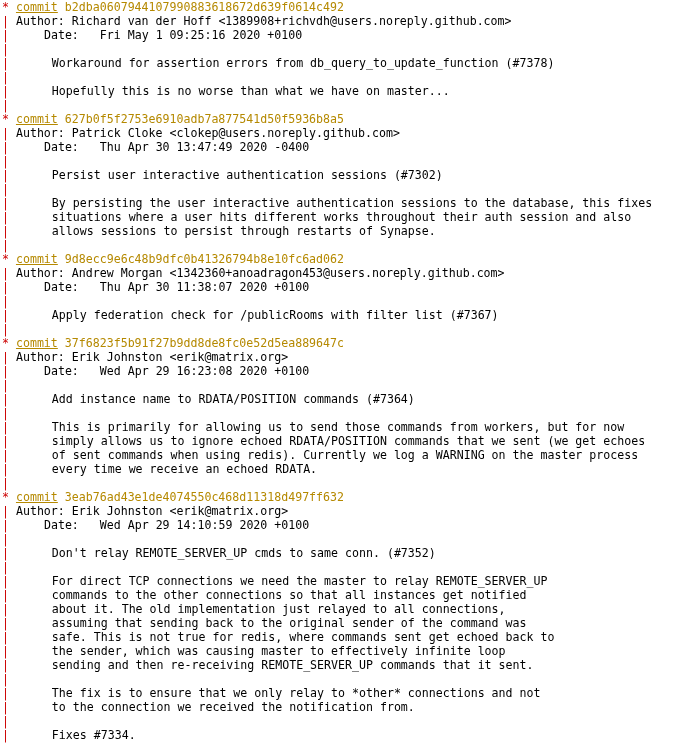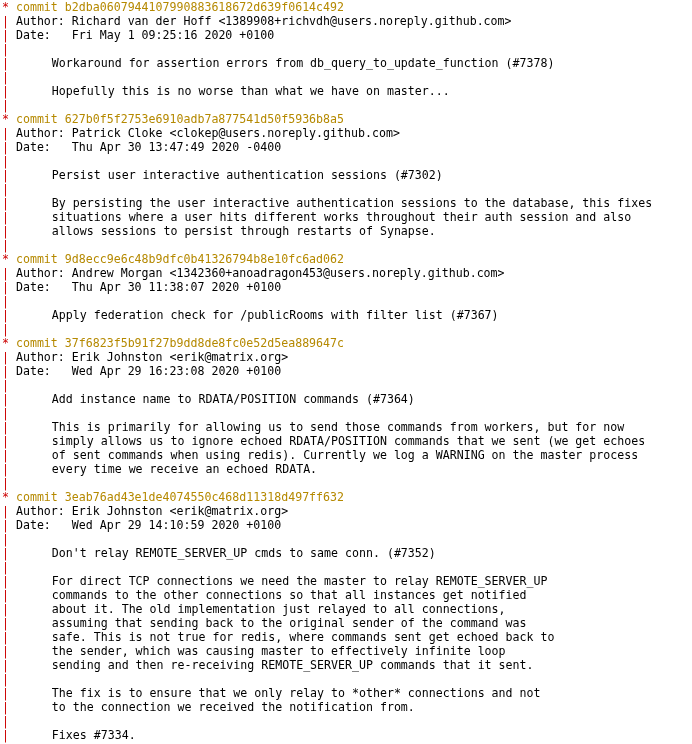--- a/index.html
+++ b/index.html
@@ -30,21 +30,21 @@
     line-height: 14px;
   }
   .g {
     display: inline-block;
     width: 2ch;
     color: var(--graph, #cc0000);
   }
   .hash-part {
     color: var(--hash, #b58900);
   }
-  .commit-label { margin-right: 1ch; }
+  .commit-label { margin-right: 1ch; text-decoration: underline; }
   .author-label { margin-right: 1ch; }
-  .date-label   { margin-right: 3ch; }
+  .date-label   { margin-right: 3ch; margin-left: 28px; }
   .msg          { margin-left: 4ch; padding-left: 8px; }
 </style>
 </head>
 <body>
 
 <div class="terminal" id="terminal"><div class="line"><span class="g">*</span><span class="hash-part commit-label">commit</span><span class="hash-part">b2dba0607944107990883618672d639f0614c492</span></div><div class="line"><span class="g">|</span><span class="author-label">Author:</span><span>Richard van der Hoff &lt;1389908+richvdh@users.noreply.github.com&gt;</span></div><div class="line"><span class="g">|</span><span class="date-label">Date:</span><span>Fri May 1 09:25:16 2020 +0100</span></div><div class="line"><span class="g">|</span></div><div class="line"><span class="g">|</span><span class="msg">Workaround for assertion errors from db_query_to_update_function (#7378)</span></div><div class="line"><span class="g">|</span></div><div class="line"><span class="g">|</span><span class="msg">Hopefully this is no worse than what we have on master...</span></div><div class="line"><span class="g">|</span></div><div class="line"><span class="g">*</span><span class="hash-part commit-label">commit</span><span class="hash-part">627b0f5f2753e6910adb7a877541d50f5936b8a5</span></div><div class="line"><span class="g">|</span><span class="author-label">Author:</span><span>Patrick Cloke &lt;clokep@users.noreply.github.com&gt;</span></div><div class="line"><span class="g">|</span><span class="date-label">Date:</span><span>Thu Apr 30 13:47:49 2020 -0400</span></div><div class="line"><span class="g">|</span></div><div class="line"><span class="g">|</span><span class="msg">Persist user interactive authentication sessions (#7302)</span></div><div class="line"><span class="g">|</span></div><div class="line"><span class="g">|</span><span class="msg">By persisting the user interactive authentication sessions to the database, this fixes</span></div><div class="line"><span class="g">|</span><span class="msg">situations where a user hits different works throughout their auth session and also</span></div><div class="line"><span class="g">|</span><span class="msg">allows sessions to persist through restarts of Synapse.</span></div><div class="line"><span class="g">|</span></div><div class="line"><span class="g">*</span><span class="hash-part commit-label">commit</span><span class="hash-part">9d8ecc9e6c48b9dfc0b41326794b8e10fc6ad062</span></div><div class="line"><span class="g">|</span><span class="author-label">Author:</span><span>Andrew Morgan &lt;1342360+anoadragon453@users.noreply.github.com&gt;</span></div><div class="line"><span class="g">|</span><span class="date-label">Date:</span><span>Thu Apr 30 11:38:07 2020 +0100</span></div><div class="line"><span class="g">|</span></div><div class="line"><span class="g">|</span><span class="msg">Apply federation check for /publicRooms with filter list (#7367)</span></div><div class="line"><span class="g">|</span></div><div class="line"><span class="g">*</span><span class="hash-part commit-label">commit</span><span class="hash-part">37f6823f5b91f27b9dd8de8fc0e52d5ea889647c</span></div><div class="line"><span class="g">|</span><span class="author-label">Author:</span><span>Erik Johnston &lt;erik@matrix.org&gt;</span></div><div class="line"><span class="g">|</span><span class="date-label">Date:</span><span>Wed Apr 29 16:23:08 2020 +0100</span></div><div class="line"><span class="g">|</span></div><div class="line"><span class="g">|</span><span class="msg">Add instance name to RDATA/POSITION commands (#7364)</span></div><div class="line"><span class="g">|</span></div><div class="line"><span class="g">|</span><span class="msg">This is primarily for allowing us to send those commands from workers, but for now</span></div><div class="line"><span class="g">|</span><span class="msg">simply allows us to ignore echoed RDATA/POSITION commands that we sent (we get echoes</span></div><div class="line"><span class="g">|</span><span class="msg">of sent commands when using redis). Currently we log a WARNING on the master process</span></div><div class="line"><span class="g">|</span><span class="msg">every time we receive an echoed RDATA.</span></div><div class="line"><span class="g">|</span></div><div class="line"><span class="g">*</span><span class="hash-part commit-label">commit</span><span class="hash-part">3eab76ad43e1de4074550c468d11318d497ff632</span></div><div class="line"><span class="g">|</span><span class="author-label">Author:</span><span>Erik Johnston &lt;erik@matrix.org&gt;</span></div><div class="line"><span class="g">|</span><span class="date-label">Date:</span><span>Wed Apr 29 14:10:59 2020 +0100</span></div><div class="line"><span class="g">|</span></div><div class="line"><span class="g">|</span><span class="msg">Don't relay REMOTE_SERVER_UP cmds to same conn. (#7352)</span></div><div class="line"><span class="g">|</span></div><div class="line"><span class="g">|</span><span class="msg">For direct TCP connections we need the master to relay REMOTE_SERVER_UP</span></div><div class="line"><span class="g">|</span><span class="msg">commands to the other connections so that all instances get notified</span></div><div class="line"><span class="g">|</span><span class="msg">about it. The old implementation just relayed to all connections,</span></div><div class="line"><span class="g">|</span><span class="msg">assuming that sending back to the original sender of the command was</span></div><div class="line"><span class="g">|</span><span class="msg">safe. This is not true for redis, where commands sent get echoed back to</span></div><div class="line"><span class="g">|</span><span class="msg">the sender, which was causing master to effectively infinite loop</span></div><div class="line"><span class="g">|</span><span class="msg">sending and then re-receiving REMOTE_SERVER_UP commands that it sent.</span></div><div class="line"><span class="g">|</span></div><div class="line"><span class="g">|</span><span class="msg">The fix is to ensure that we only relay to *other* connections and not</span></div><div class="line"><span class="g">|</span><span class="msg">to the connection we received the notification from.</span></div><div class="line"><span class="g">|</span></div><div class="line"><span class="g">|</span><span class="msg">Fixes #7334.</span></div><div class="line"><span class="g">|</span></div></div>
 
 </body></html>

